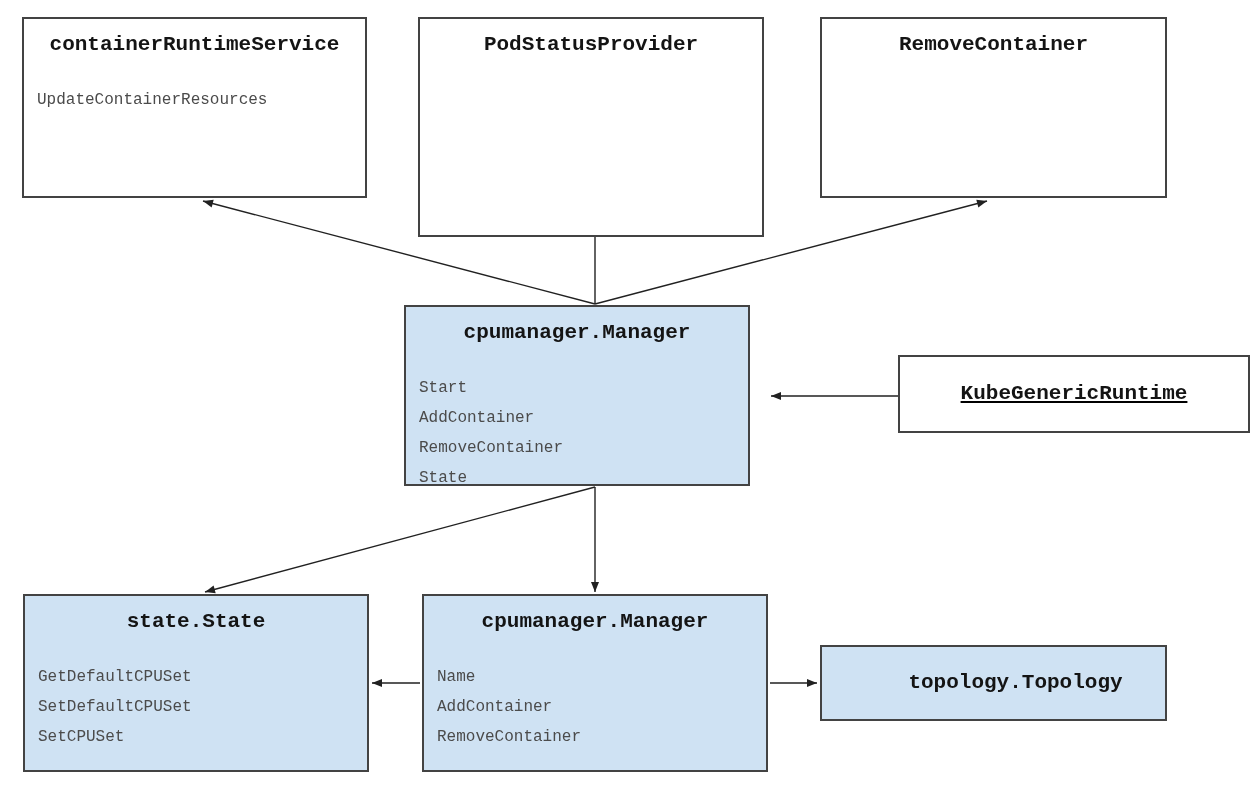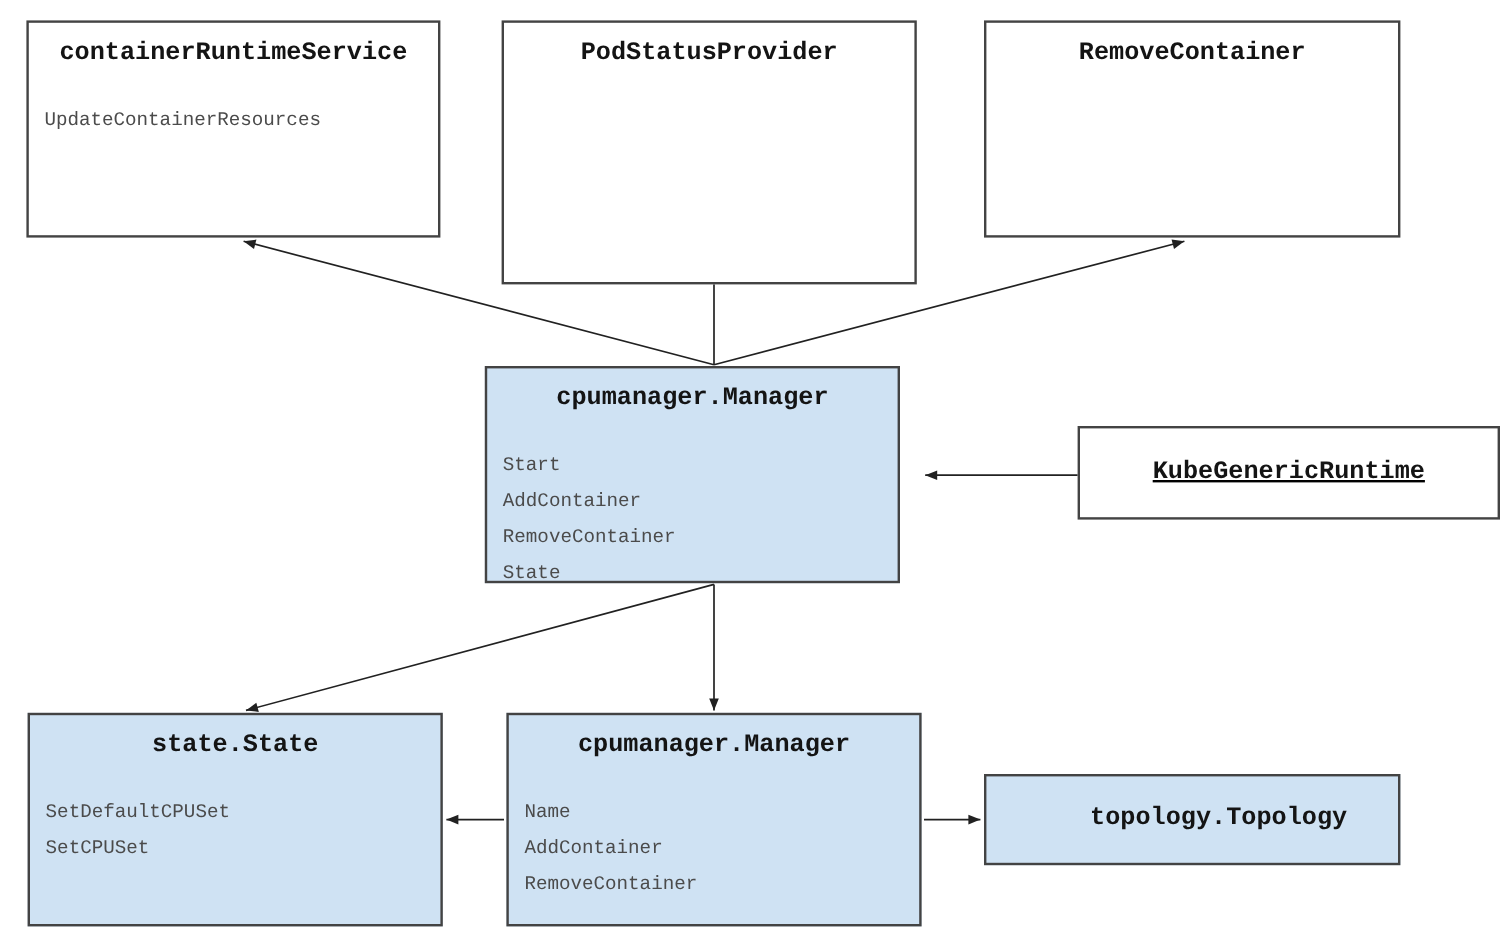--- a/index.html
+++ b/index.html
@@ -104,20 +104,21 @@
     </div>
   </div>
 
   <div class="box box--center" style="left:898px; top:355px; width:352px; height:78px;text-decoration:underline;">
     <div class="box-title">KubeGenericRuntime</div>
   </div>
 
   <div class="box box--blue" style="left:23px; top:594px; width:346px; height:178px;">
     <div class="box-title">state.State</div>
     <div class="box-methods">
+      <div class="method-line">GetDefaultCPUSet</div>
       <div class="method-line">SetDefaultCPUSet</div>
       <div class="method-line">SetCPUSet</div>
     </div>
   </div>
 
   <div class="box box--blue" style="left:422px; top:594px; width:346px; height:178px;">
     <div class="box-title">cpumanager.Manager</div>
     <div class="box-methods">
       <div class="method-line">Name</div>
       <div class="method-line">AddContainer</div>

